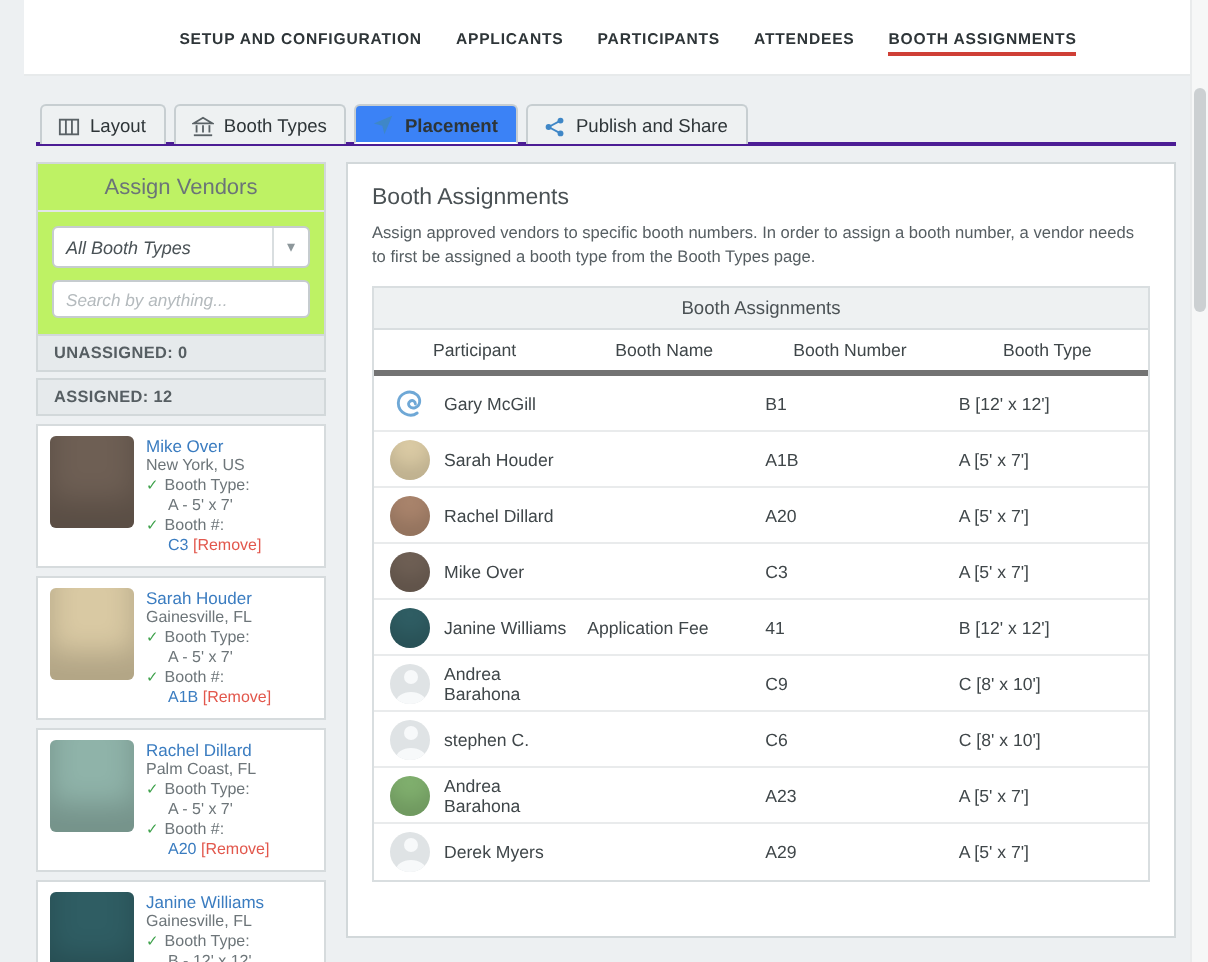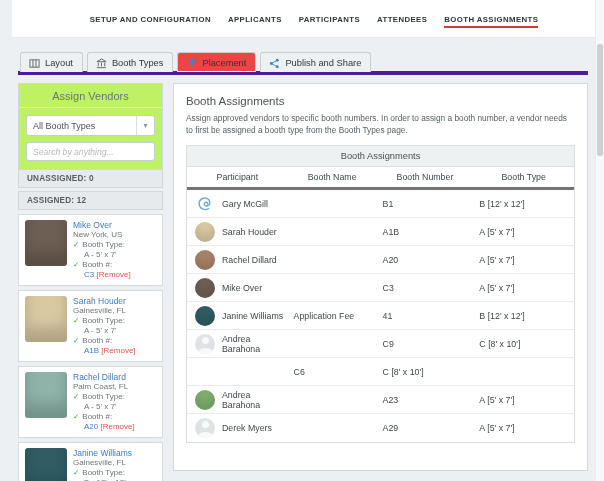--- a/index.html
+++ b/index.html
@@ -8,36 +8,36 @@
 
   
   .topnav { position:absolute; top:0; left:12px; width:604px; height:38px; background:#fff;
             border-bottom:1px solid #e7eaeb; display:flex; justify-content:center; align-items:center; gap:17px; }
   .nav-item { font-size:7.8px; font-weight:bold; letter-spacing:.4px; color:#2e3538; padding:5px 0 4px; cursor:pointer; white-space:nowrap; }
   .nav-item.active { border-bottom:2px solid #cf3f36; padding-bottom:2px; }
 
   .content { position:absolute; top:38px; left:0; right:0; bottom:0; padding:14px 16px 0 18px; }
 
   
-  .tabbar { display:flex; gap:4px; border-bottom:4px solid #4c1d95; padding-left:2px; }
+  .tabbar { display:flex; gap:4px; border-bottom:2px solid #4c1d95; padding-left:2px; }
   .tab { display:inline-flex; align-items:center; gap:5px; padding:4px 9px 3px 8px; font-size:9.3px; color:#2e3538;
          background:#eef1f2; border:1px solid #c7ced1; border-bottom:none; border-radius:3px 3px 0 0;
          margin-bottom:-1px; cursor:pointer; white-space:nowrap; }
-  .tab.active { background:#ef4444; border-bottom:1px solid #fff; }
+  .tab.active { background:#3b82f6; border-bottom:1px solid #fff;font-weight:bold; }
   .tab .ticon { display:inline-flex; align-items:center; }
 
   .cols { display:flex; gap:10px; margin-top:8px; align-items:flex-start; }
 
   
   .sidebar { width:145px; flex:none; }
   .side-top { background:#bef264; border:1px solid #d2d8da; }
   .side-title { text-align:center; font-size:11px; color:#6b7478; padding:6px 0 5px; border-bottom:1px solid #e2e6e8; }
   .side-body { padding:7px 7px 8px; }
   .select-box { display:flex; align-items:stretch; border:1px solid #c6cccf; border-radius:3px; background:#fff; height:21px; cursor:pointer; }
-  .select-text { flex:1; font-size:9px; color:#4a5256; display:flex; align-items:center; padding-left:6px; }
+  .select-text { flex:1; font-size:9px; color:#4a5256; display:flex; align-items:center; padding-left:6px;font-style:italic; }
   .select-arrow { width:18px; border-left:1px solid #d9dee0; display:flex; align-items:center; justify-content:center; color:#8d979b; font-size:8px; }
   .search-input { margin-top:6px; width:100%; height:19px; border:1px solid #c6cccf; border-radius:3px;
                   font-size:8.6px; padding:0 6px; color:#444; font-family:inherit; outline:none; }
   .search-input::placeholder { color:#b4babd; font-style:italic; }
   .counter { background:#e6eaec; border:1px solid #d2d8da; border-top:none; font-size:8.2px; font-weight:bold;
              color:#565e62; padding:4px 0 4px 8px; letter-spacing:.2px; }
   .counter + .counter { margin-top:3px; border-top:1px solid #d2d8da; }
   .vendor-card { background:#fff; border:1px solid #d6dbdd; margin-top:4px; padding:5px 6px; display:flex; gap:6px; cursor:pointer; }
   .vendor-photo { width:42px; height:46px; border-radius:3px; flex:none; box-shadow:inset 0 -14px 14px rgba(0,0,0,.18); }
   .vendor-info { font-size:8px; line-height:10px; color:#6d7579; }
@@ -285,20 +285,24 @@
           <div class="cell-participant">
             <span class="avatar placeholder" style="background-color: rgb(223, 227, 229);"></span>
             <span>Andrea Barahona</span>
           </div>
           <div class="cell"></div>
           <div class="cell">C9</div>
           <div class="cell">C [8' x 10']</div>
         </div>
 
         <div class="t-row">
+          <div class="cell-participant">
+            <span class="avatar placeholder" style="background-color: rgb(223, 227, 229);"></span>
+            <span>stephen C.</span>
+          </div>
           <div class="cell"></div>
           <div class="cell">C6</div>
           <div class="cell">C [8' x 10']</div>
         </div>
 
         <div class="t-row">
           <div class="cell-participant">
             <span class="avatar" style="background-color: rgb(127, 174, 109);"></span>
             <span>Andrea Barahona</span>
           </div>

